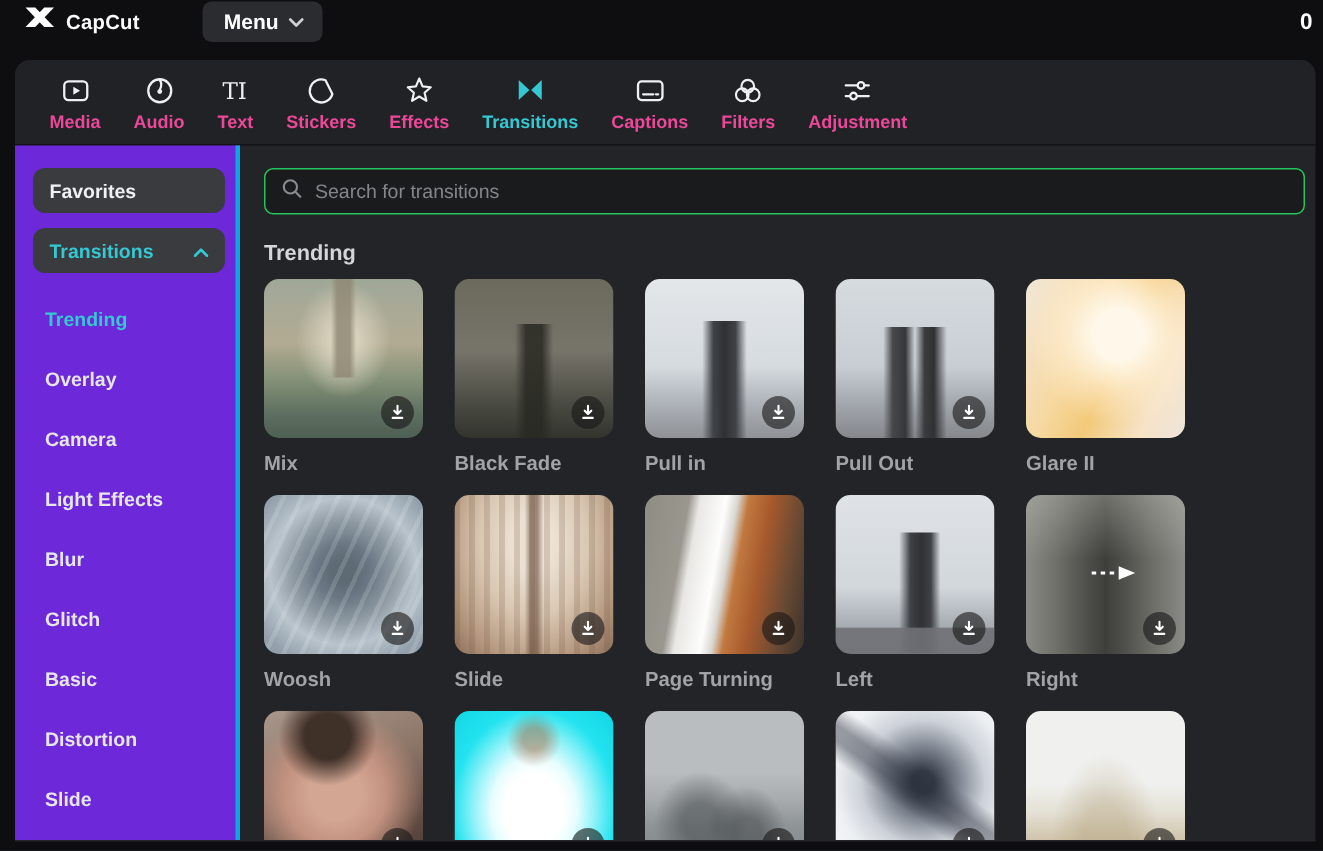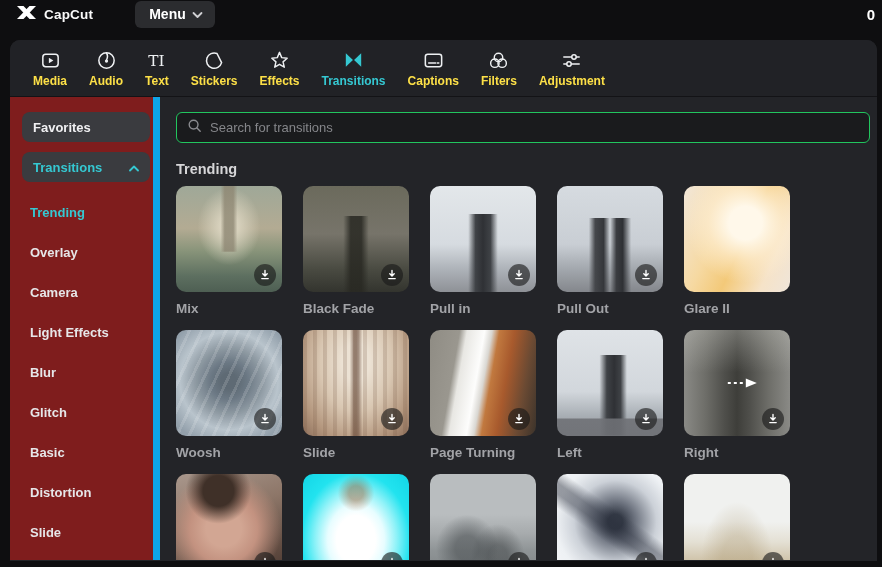--- a/index.html
+++ b/index.html
@@ -23,30 +23,30 @@
   .top-right-text { margin-left:auto; color:#ffffff; font-size:15px; font-weight:700; padding-right:1px; }
 
   
   .window {
     position:absolute; left:10px; top:40px; width:867px; height:521px;
     background:#232428; border-radius:10px 10px 0 0; overflow:hidden;
   }
 
   
   .toolbar { height:57px; background:#212226; border-bottom:1px solid #131316; display:flex; align-items:center; padding-left:12px; }
-  .tab { display:flex; flex-direction:column; align-items:center; justify-content:center; gap:2px; padding:0 11px; color:#fde047; cursor:pointer; }
+  .tab { display:flex; flex-direction:column; align-items:center; justify-content:center; gap:2px; padding:0 11px; color:#ec4899; cursor:pointer; }
   .tab .tab-label { font-size:12px; font-weight:600; white-space:nowrap; }
   .tab svg { display:block; }
   .tab.active { color:#35c8d2; }
 
   
   .window-body { display:flex; height:463px; }
 
   
-  .sidebar { width:150px; background:#7f1d1d; border-right:7px solid #0ea5e9; padding-top:15px; flex:none; }
+  .sidebar { width:150px; background:#6d28d9; border-right:3px solid #0ea5e9; padding-top:15px; flex:none; }
   .pill {
     width:128px; height:30px; margin:0 0 10px 12px; background:#3a3b3f; border-radius:8px;
     display:flex; align-items:center; padding:0 11px; font-size:13px; font-weight:700; color:#f0f0f2; cursor:pointer;
   }
   .pill.group { color:#35c8d2; justify-content:space-between; }
   .cat-list { list-style:none; margin-top:2px; }
   .cat-list li { height:40px; display:flex; align-items:center; padding-left:20px; font-size:13px; font-weight:700; color:#e6e6e8; cursor:pointer; }
   .cat-list li.active { color:#35c8d2; }
 
   

